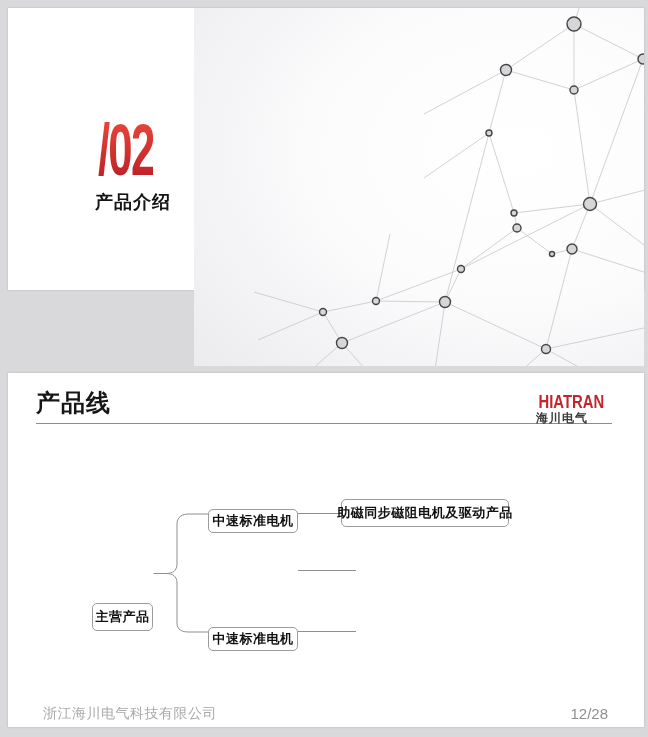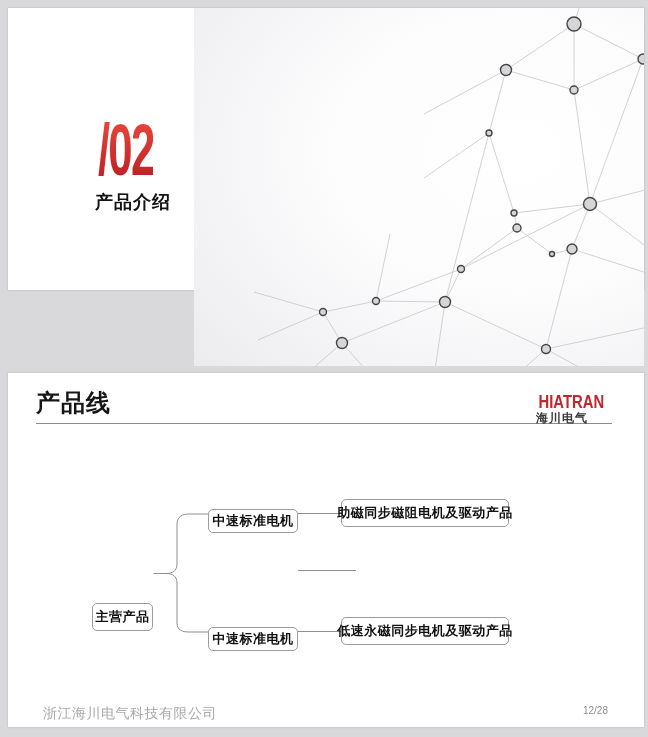--- a/index.html
+++ b/index.html
@@ -48,21 +48,21 @@
     display:flex;align-items:center;justify-content:center;
     font-size:13px;font-weight:600;color:#111;letter-spacing:.5px;white-space:nowrap;
   }
   .root-box{left:84px;top:186px;width:61px;height:28px;margin-top:44px;}
   .mid-box{left:200px;width:90px;height:24px;margin-top:7px;}
   .mid-1{top:129px}.mid-2{top:186px}.mid-3{top:247px}
   .leaf-box{left:333px;width:168px;height:28px;}
   .leaf-1{top:126px}.leaf-2{top:183px}.leaf-3{top:244px}
 
   .footer-company{position:absolute;left:35px;top:332px;font-size:14px;color:#a9a9a9;letter-spacing:.5px;}
-  .footer-page{position:absolute;right:36px;top:332px;font-size:10px;color:#8f8f92;}
+  .footer-page{position:absolute;right:36px;top:332px;font-size:15px;color:#8f8f92;}
 </style>
 </head>
 <body>
 
 <div class="slide slide1">
   <div class="grad-panel"></div>
   <svg class="network-svg" viewBox="0 0 636 358">
       <line x1="566" y1="16" x2="498" y2="62" stroke="#c7c7cb" stroke-width="0.8"></line>
       <line x1="566" y1="16" x2="635" y2="51" stroke="#c7c7cb" stroke-width="0.8"></line>
       <line x1="566" y1="16" x2="566" y2="82" stroke="#c7c7cb" stroke-width="0.8"></line>
@@ -140,17 +140,16 @@
              M158,200.5 C164.5,200.5 169,203 169,210 V250 C169,257 174,259 181,259 H200" fill="none" stroke="#8f8f8f" stroke-width="1"></path>
     <path d="M290,140.5 H348 M290,197.5 H348 M290,258.5 H348" fill="none" stroke="#8f8f8f" stroke-width="1"></path>
   </svg>
 
   <div class="dbox root-box">主营产品</div>
 
   <div class="dbox mid-box mid-1">中速标准电机</div>
   <div class="dbox mid-box mid-3">中速标准电机</div>
 
   <div class="dbox leaf-box leaf-1">助磁同步磁阻电机及驱动产品</div>
-  <div class="dbox leaf-box leaf-3">低速永磁同步电机及驱动产品</div>
 
   <div class="footer-company">浙江海川电气科技有限公司</div>
   <div class="footer-page">12/28</div>
 </div>
 
 </body></html>

